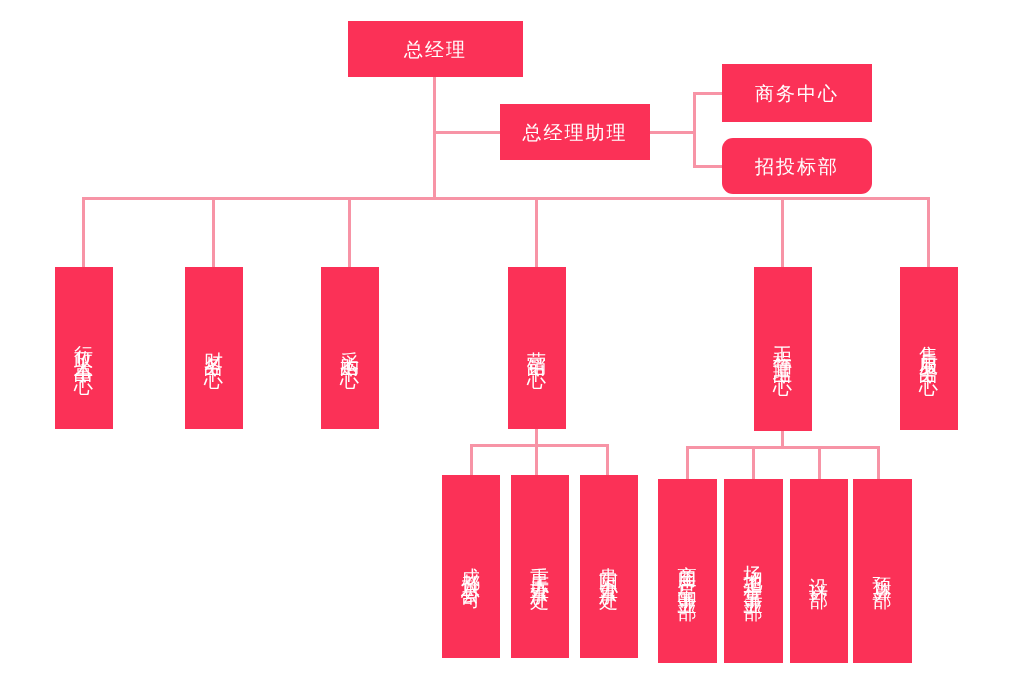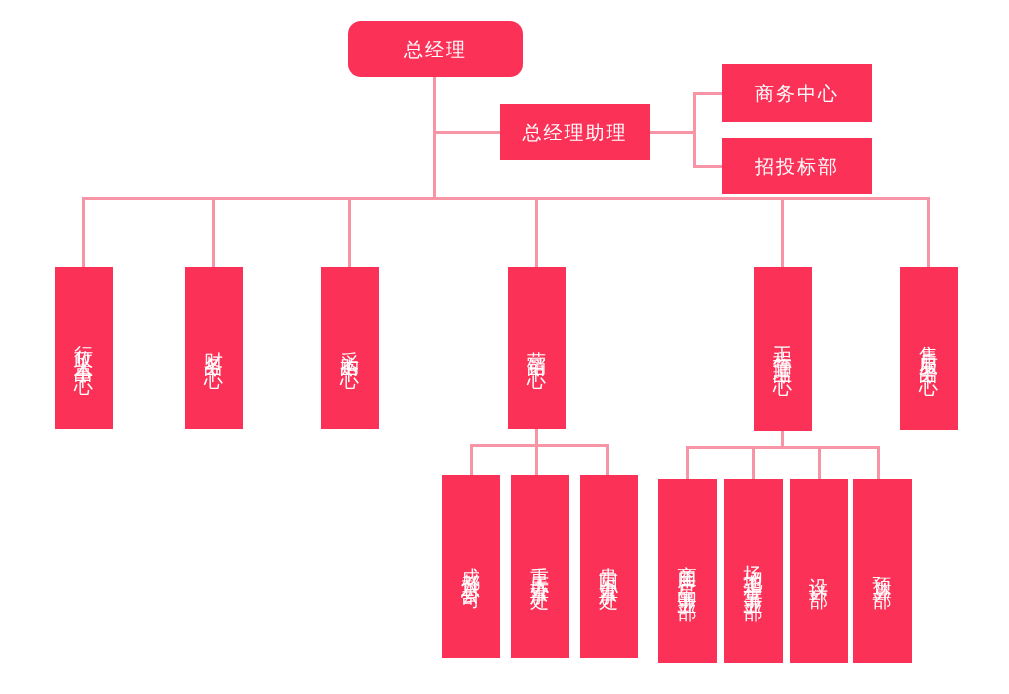--- a/index.html
+++ b/index.html
@@ -68,33 +68,33 @@
   <div class="line" style="left:470px; top:444px; width:3px;   height:31px;"></div>
   <div class="line" style="left:606px; top:444px; width:3px;   height:31px;"></div>
 
   <div class="line" style="left:781px; top:431px; width:3px;   height:18px;"></div>
   <div class="line" style="left:686px; top:446px; width:194px; height:3px;"></div>
   <div class="line" style="left:686px; top:446px; width:3px;   height:33px;"></div>
   <div class="line" style="left:752px; top:446px; width:3px;   height:33px;"></div>
   <div class="line" style="left:818px; top:446px; width:3px;   height:33px;"></div>
   <div class="line" style="left:877px; top:446px; width:3px;   height:33px;"></div>
 
-  <div class="box h" style="left:348px; top:21px; width:175px; height:56px;border-radius:13px;">
+  <div class="box h" style="left:348px; top:21px; width:175px; height:56px;">
     <span>总经理</span>
   </div>
 
   <div class="box h" style="left:722px; top:64px; width:150px; height:58px;">
     <span>商务中心</span>
   </div>
 
   <div class="box h" style="left:500px; top:104px; width:150px; height:56px;">
     <span>总经理助理</span>
   </div>
 
-  <div class="box h" style="left:722px; top:138px; width:150px; height:56px;">
+  <div class="box h" style="left:722px; top:138px; width:150px; height:56px;border-radius:11px;">
     <span>招投标部</span>
   </div>
 
   <div class="box v" style="left:55px; top:267px; width:58px; height:162px;">
     <span>行政人事中心</span>
   </div>
 
   <div class="box v" style="left:185px; top:267px; width:58px; height:162px;">
     <span>财务中心</span>
   </div>

